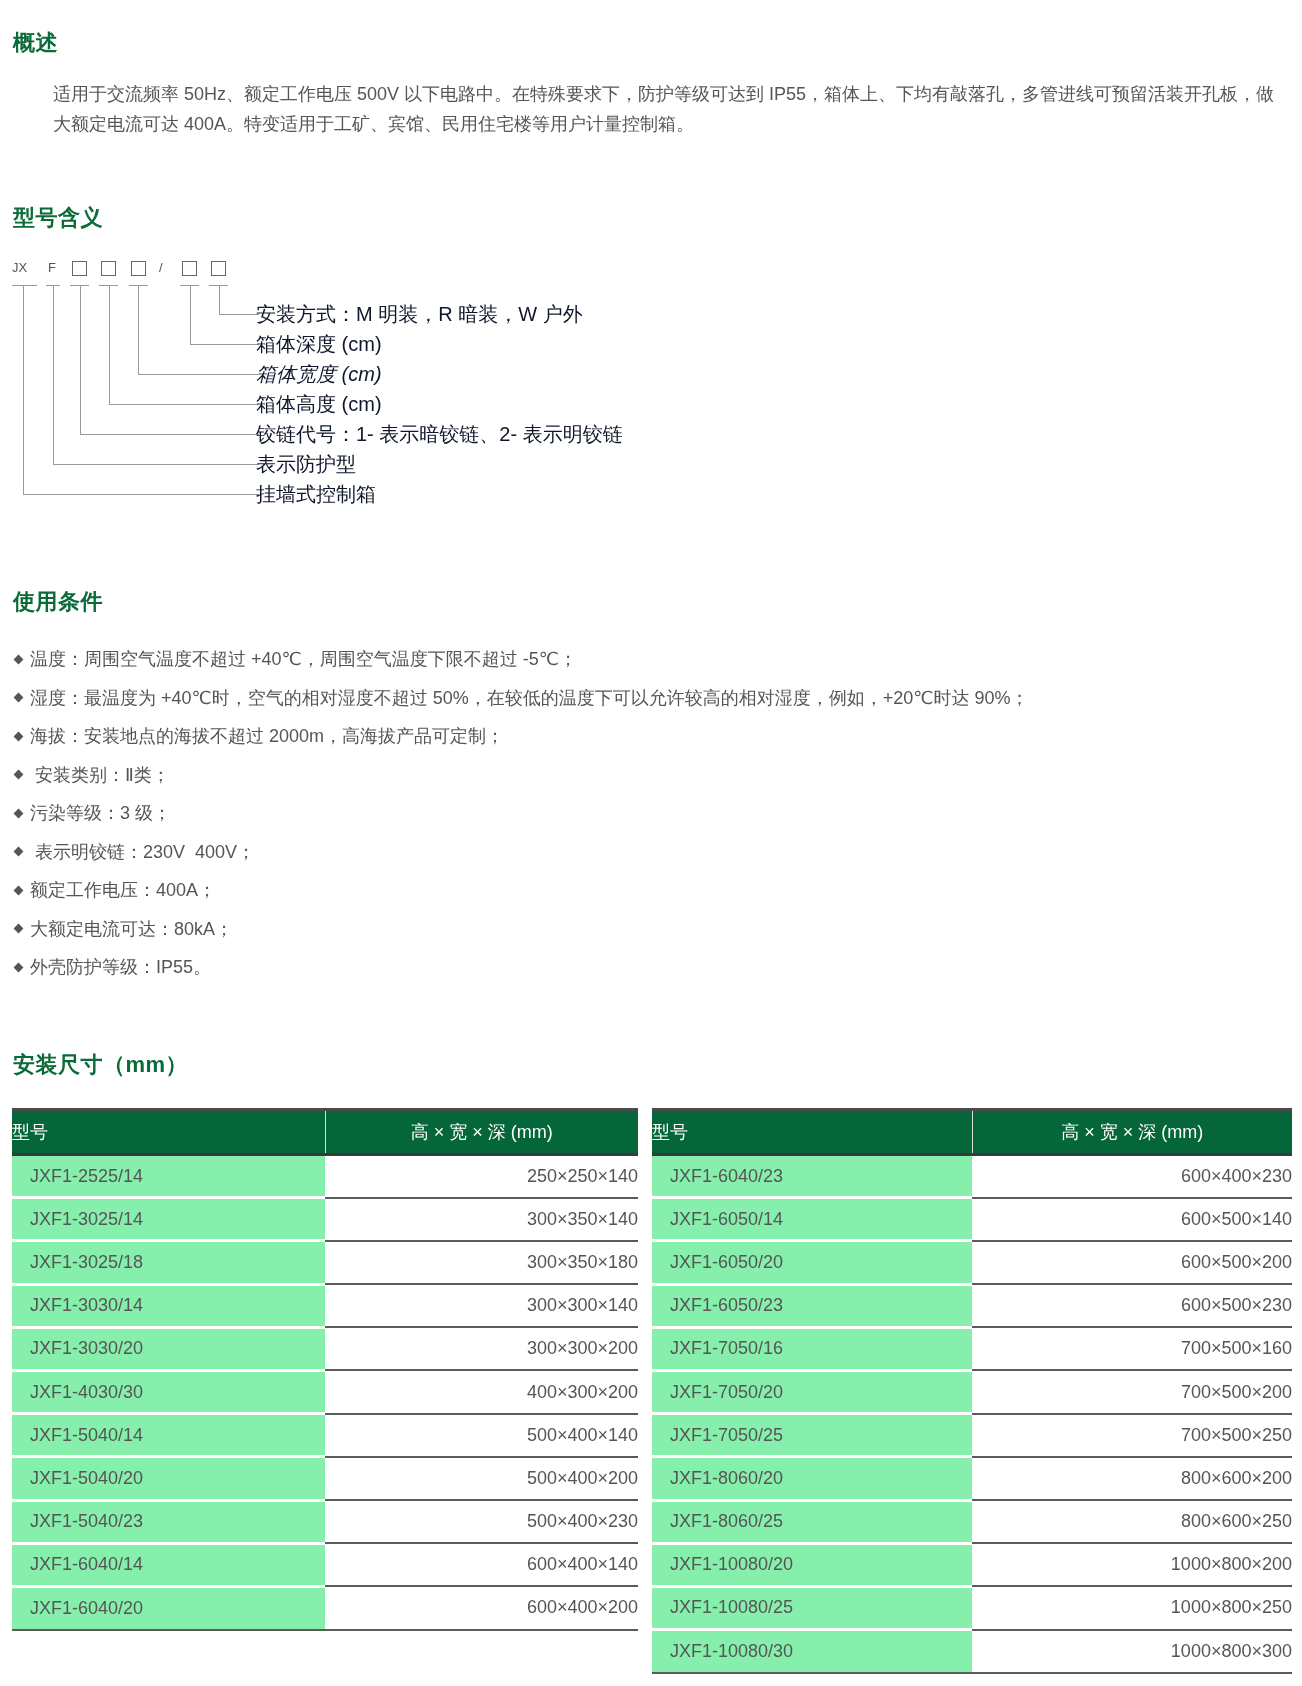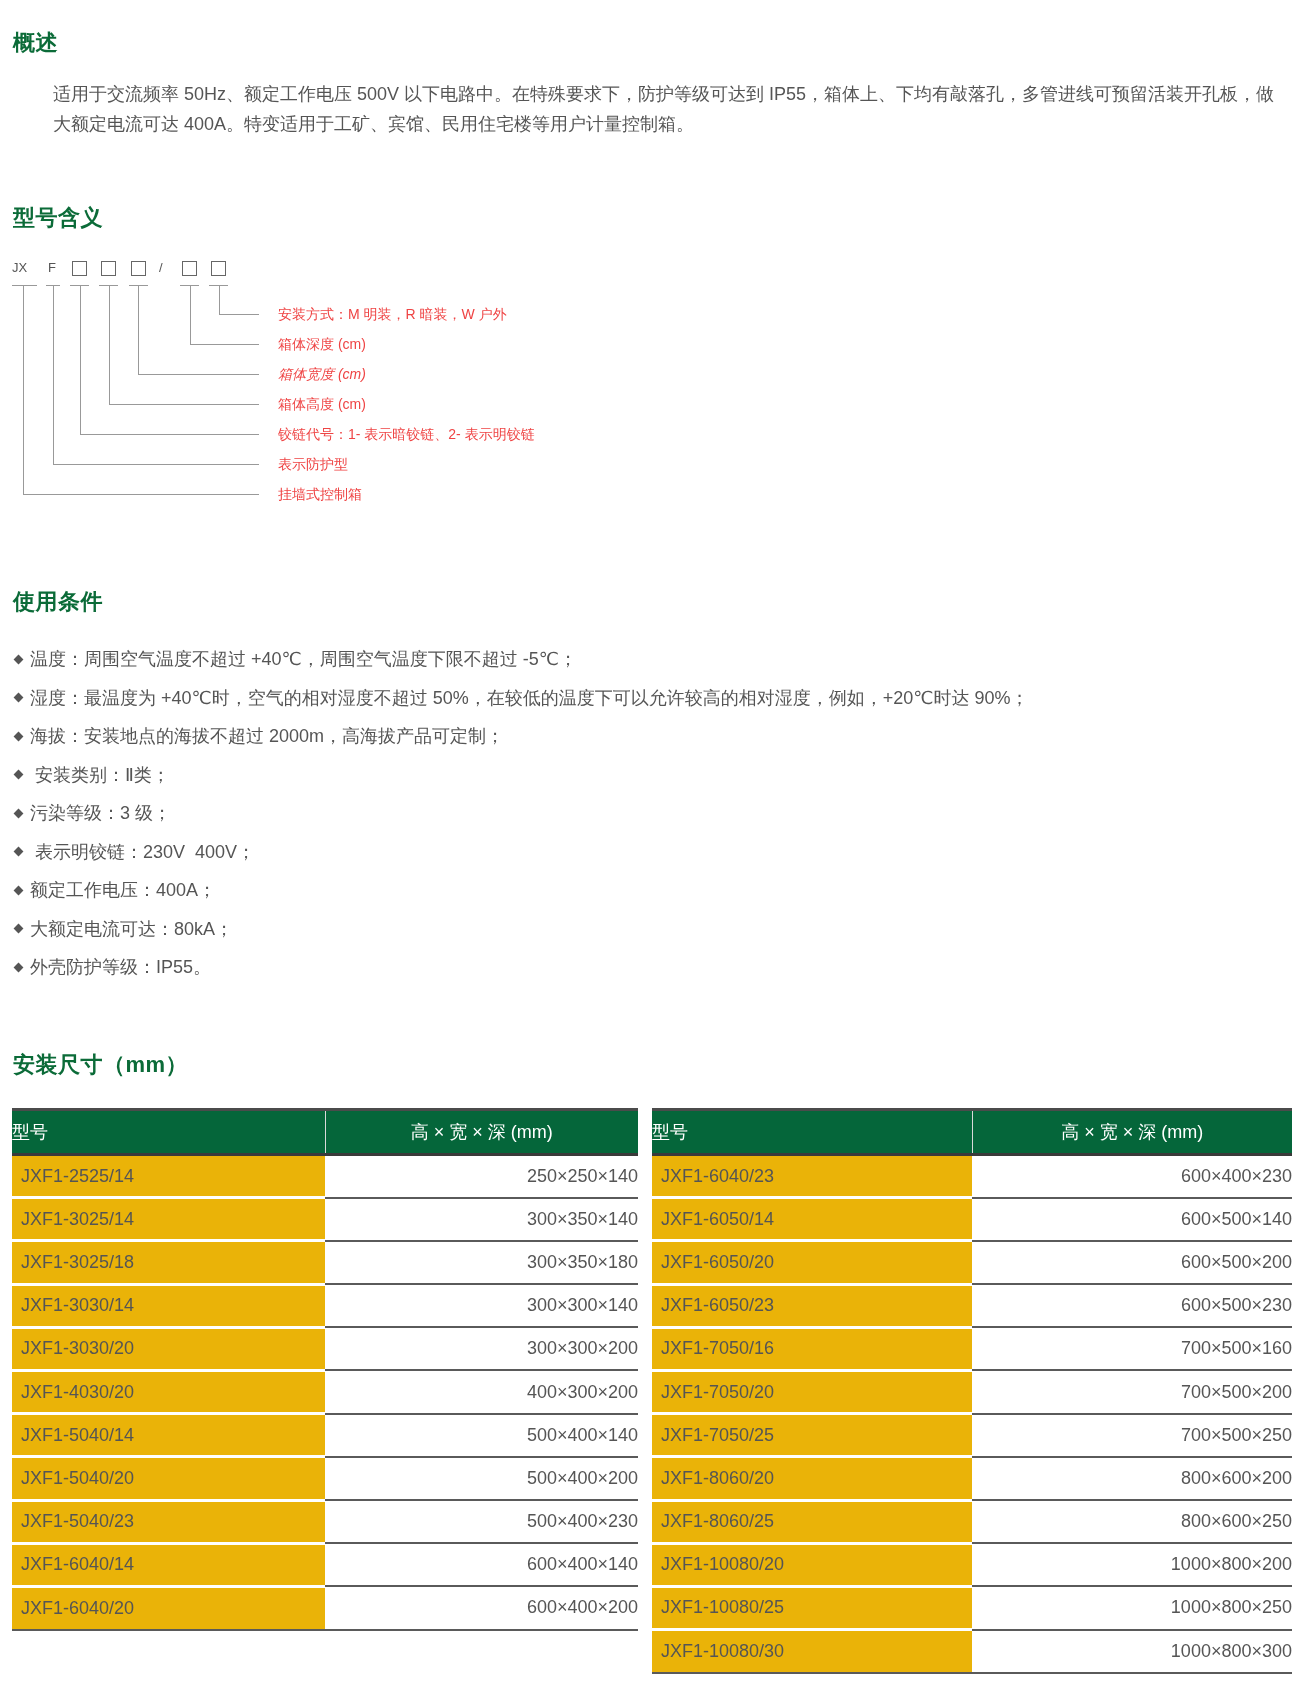--- a/index.html
+++ b/index.html
@@ -26,21 +26,21 @@
       text-align: center;
     }
     .code-box {
       position: absolute; top: 6px; width: 15px; height: 15px;
       border: 1.4px solid #666; background: #fff;
     }
     .code-underline { position: absolute; top: 30px; height: 1px; background: #999; }
     .vline { position: absolute; width: 1px; background: #999; top: 31px; }
     .hline { position: absolute; height: 1px; background: #999; }
     .diag-label {
-      position: absolute; left: 278px; font-size: 14px; color: #ef4444; line-height: 22px;
+      position: absolute; left: 256px; font-size: 20px; color: #0f172a; line-height: 22px;
       white-space: nowrap;
     }
 
     
     .cond-list { position: absolute; left: 13px; top: 640px; width: 1200px; list-style: none; }
     .cond-item {
       height: 38.5px; line-height: 38.5px; font-size: 18px; color: #555; white-space: nowrap;
       display: flex; align-items: center;
     }
     .cond-bullet {
@@ -51,21 +51,21 @@
     
     .dim-table { position: absolute; top: 1108px; border-collapse: collapse; table-layout: fixed; }
     .dim-table th {
       height: 45px; background: #05663a; color: #ffffff; font-weight: normal; font-size: 18px;
       border-top: 3px solid #4b4b4b; border-bottom: 3px solid #3a3a3a;
     }
     .dim-table th.col-model { text-align: left; border-right: 1px solid #d9d9d9; }
     .dim-table th.col-dim { text-align: center; }
     .dim-table td { height: 43.2px; font-size: 18px; color: #555; }
     .dim-table td.cell-model {
-      background: #eab308; padding-left: 9px; border-bottom: 3px solid #ffffff; margin-left: 24px;
+      background: #86efac; padding-left: 18px; border-bottom: 3px solid #ffffff; margin-left: 24px;
     }
     .dim-table td.cell-dim {
       text-align: right; background: #ffffff; border-bottom: 2px solid #5a5a5a;
     }
     .dim-table tr.last td.cell-model { border-bottom: 2px solid #5a5a5a; }
   </style>
 </head>
 <body>
 
 <div class="section-title" style="top:28px;">概述</div>
@@ -188,21 +188,21 @@
       </tr>
       <tr>
         <td class="cell-model">JXF1-3030/14</td>
         <td class="cell-dim">300×300×140</td>
       </tr>
       <tr>
         <td class="cell-model">JXF1-3030/20</td>
         <td class="cell-dim">300×300×200</td>
       </tr>
       <tr>
-        <td class="cell-model">JXF1-4030/20</td>
+        <td class="cell-model">JXF1-4030/30</td>
         <td class="cell-dim">400×300×200</td>
       </tr>
       <tr>
         <td class="cell-model">JXF1-5040/14</td>
         <td class="cell-dim">500×400×140</td>
       </tr>
       <tr>
         <td class="cell-model">JXF1-5040/20</td>
         <td class="cell-dim">500×400×200</td>
       </tr>

